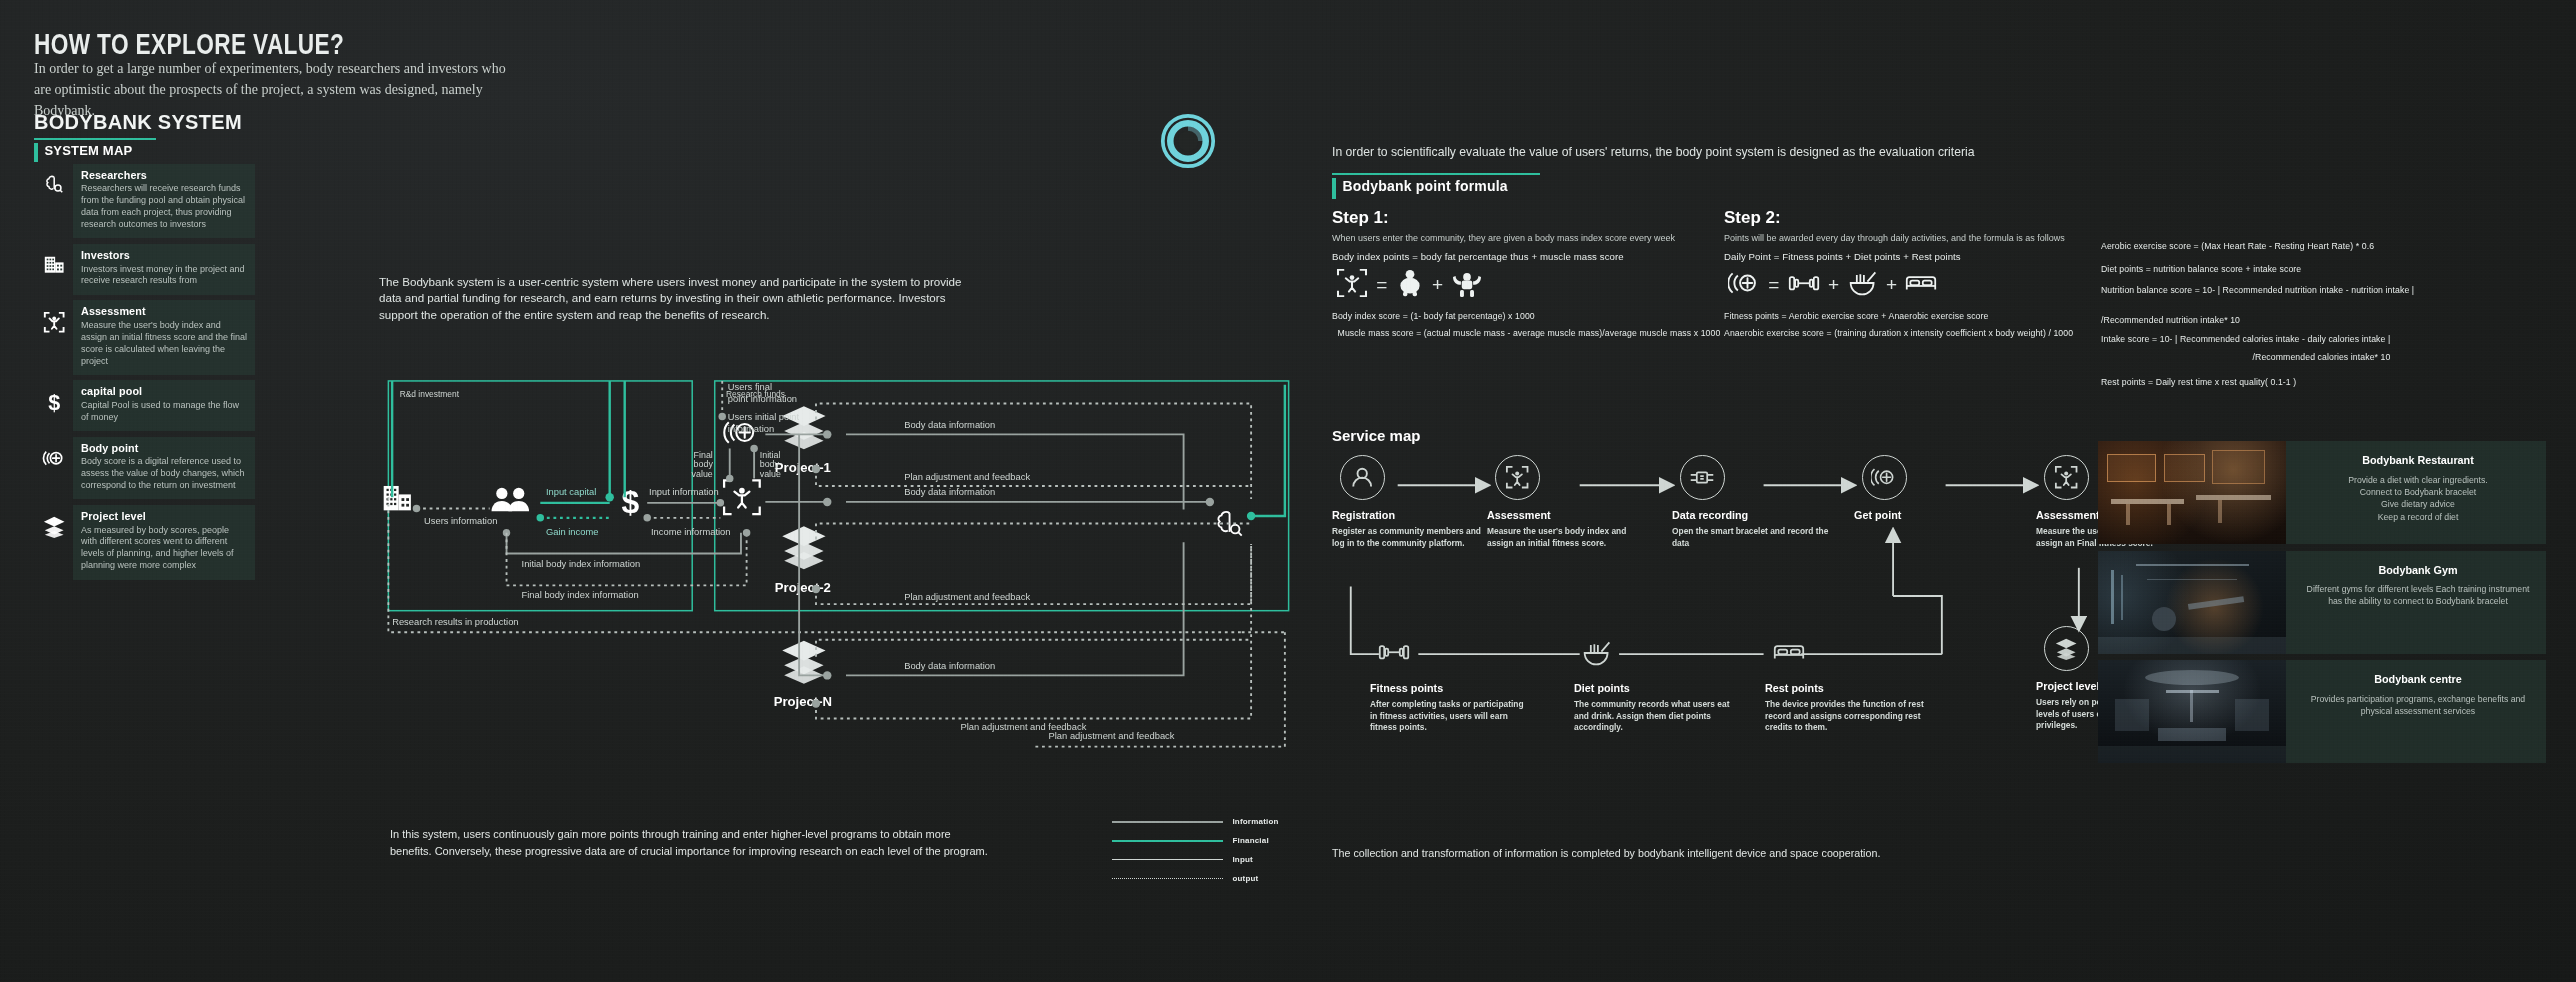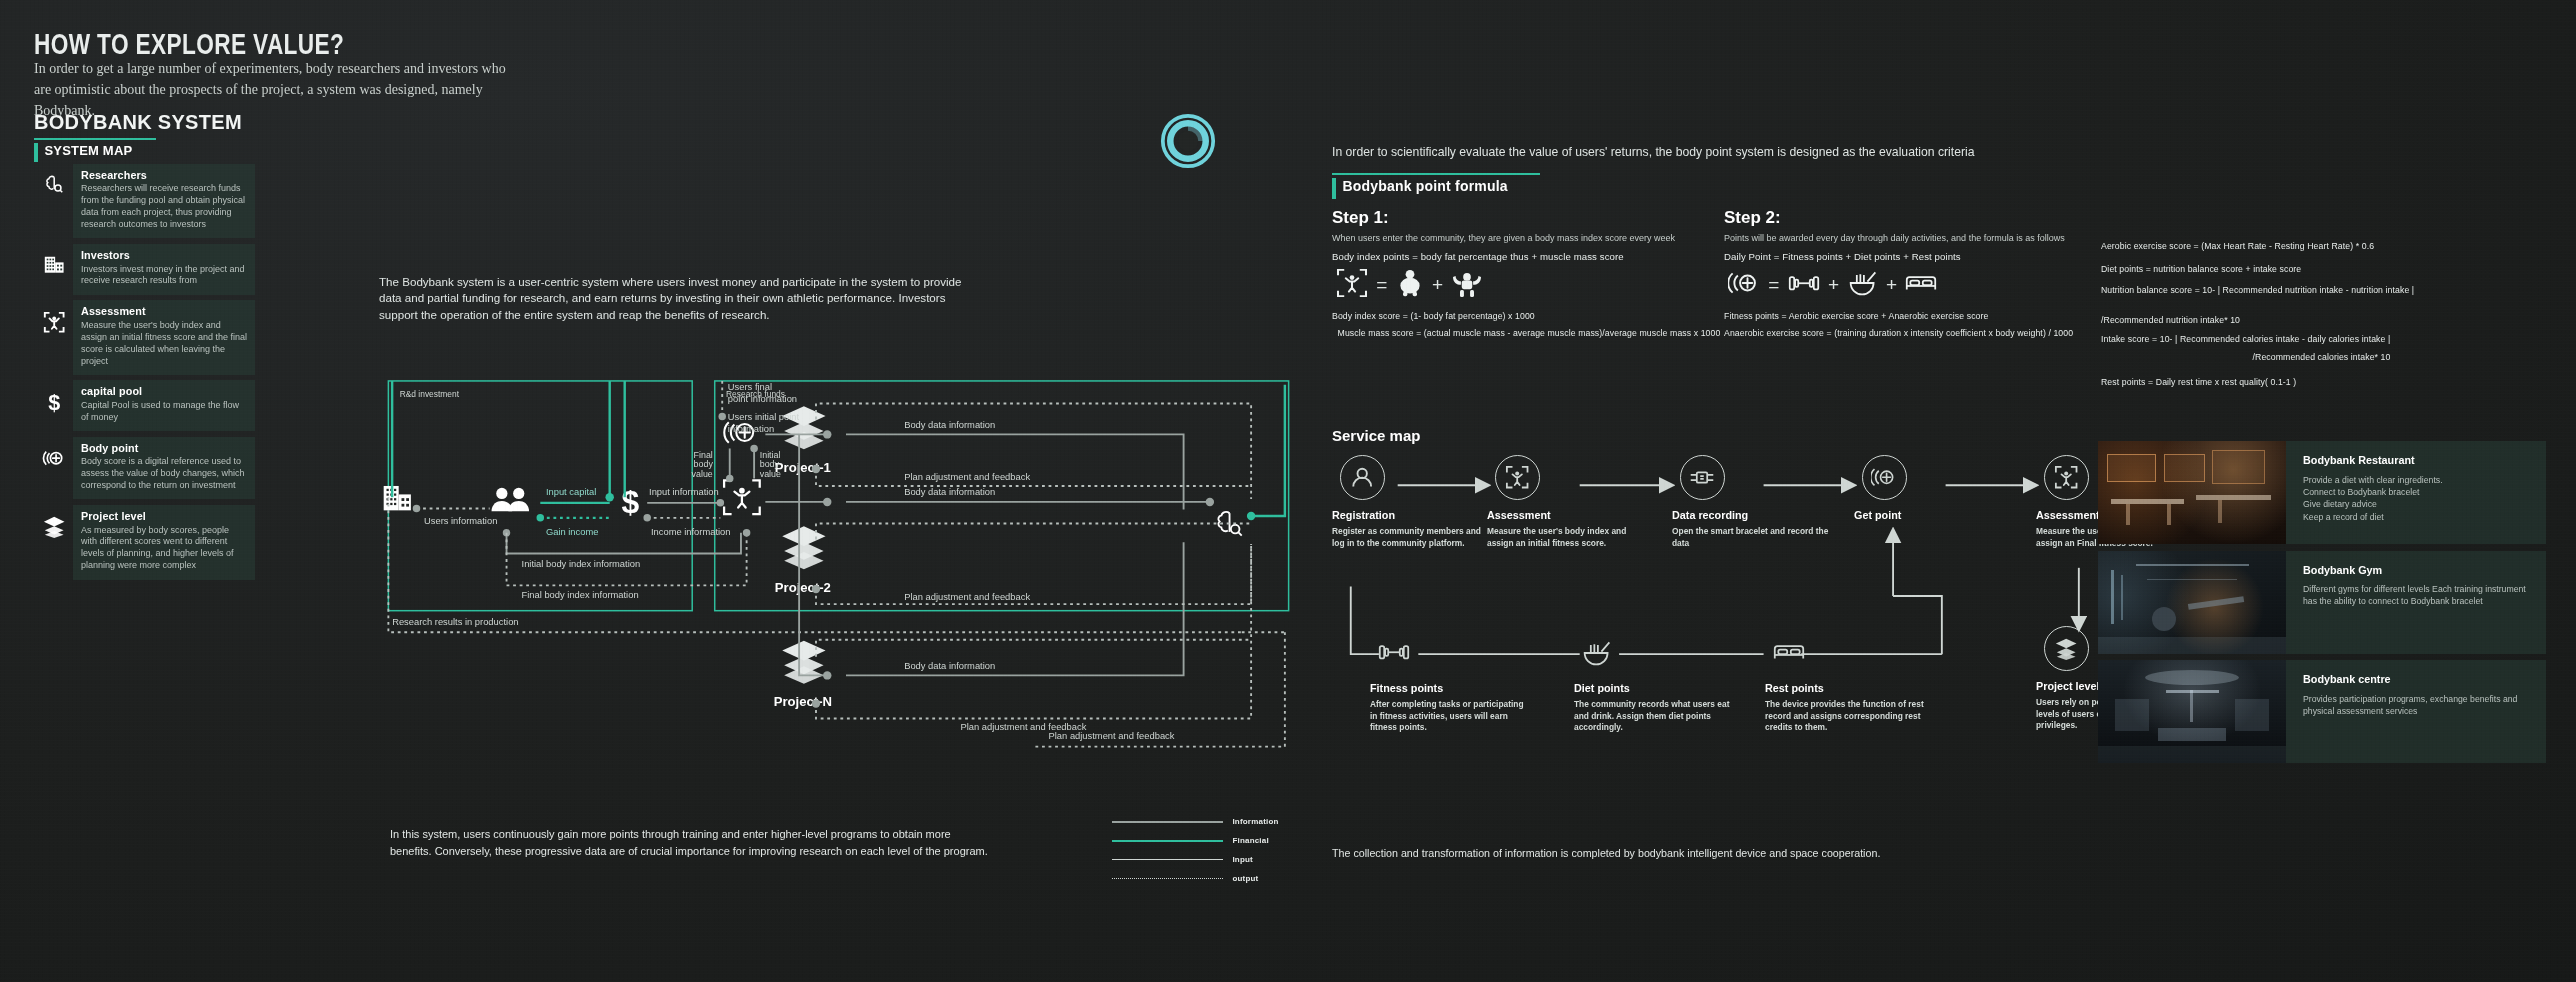--- a/index.html
+++ b/index.html
@@ -105,21 +105,21 @@
   }
   .node h6{ font-size:10.8px; font-weight:bold; color:#fff; margin-bottom:4.7px;}
   .node p{ font-size:8.4px; font-weight:bold; line-height:1.38; color:#d5dcd9; }
   .node.plain .circ{ border:none; width:auto; height:41px; justify-content:flex-start;}
   .smapnote{
     position:absolute; left:1332px; top:846px; width:563px;
     font-size:10.7px; line-height:1.45; color:#e2e7e5;
   }
 
   
-  .spaces{ position:absolute; left:2098px; top:441px; width:448px; }
+  .spaces{ position:absolute; left:2098px; top:441px; width:448px;text-align:center; }
   .spacerow{ display:flex; margin-bottom:6.6px; height:103px; }
   .thumb{ width:188px; height:103px; position:relative; overflow:hidden; }
   .spaceinfo{ flex:1; background:rgba(40,62,55,.55); padding:13px 13px 9.4px 17px; }
   .spaceinfo h6{ font-size:10.8px; font-weight:bold; color:#fff; margin-bottom:7.5px;}
   .spaceinfo p{ font-size:8.7px; line-height:1.42; color:#b9c2be;}
   .spacesnote{
     position:absolute; left:2098px; top:809px; width:422px;
     font-size:10.7px; line-height:1.48; color:#e2e7e5;
   }
   

